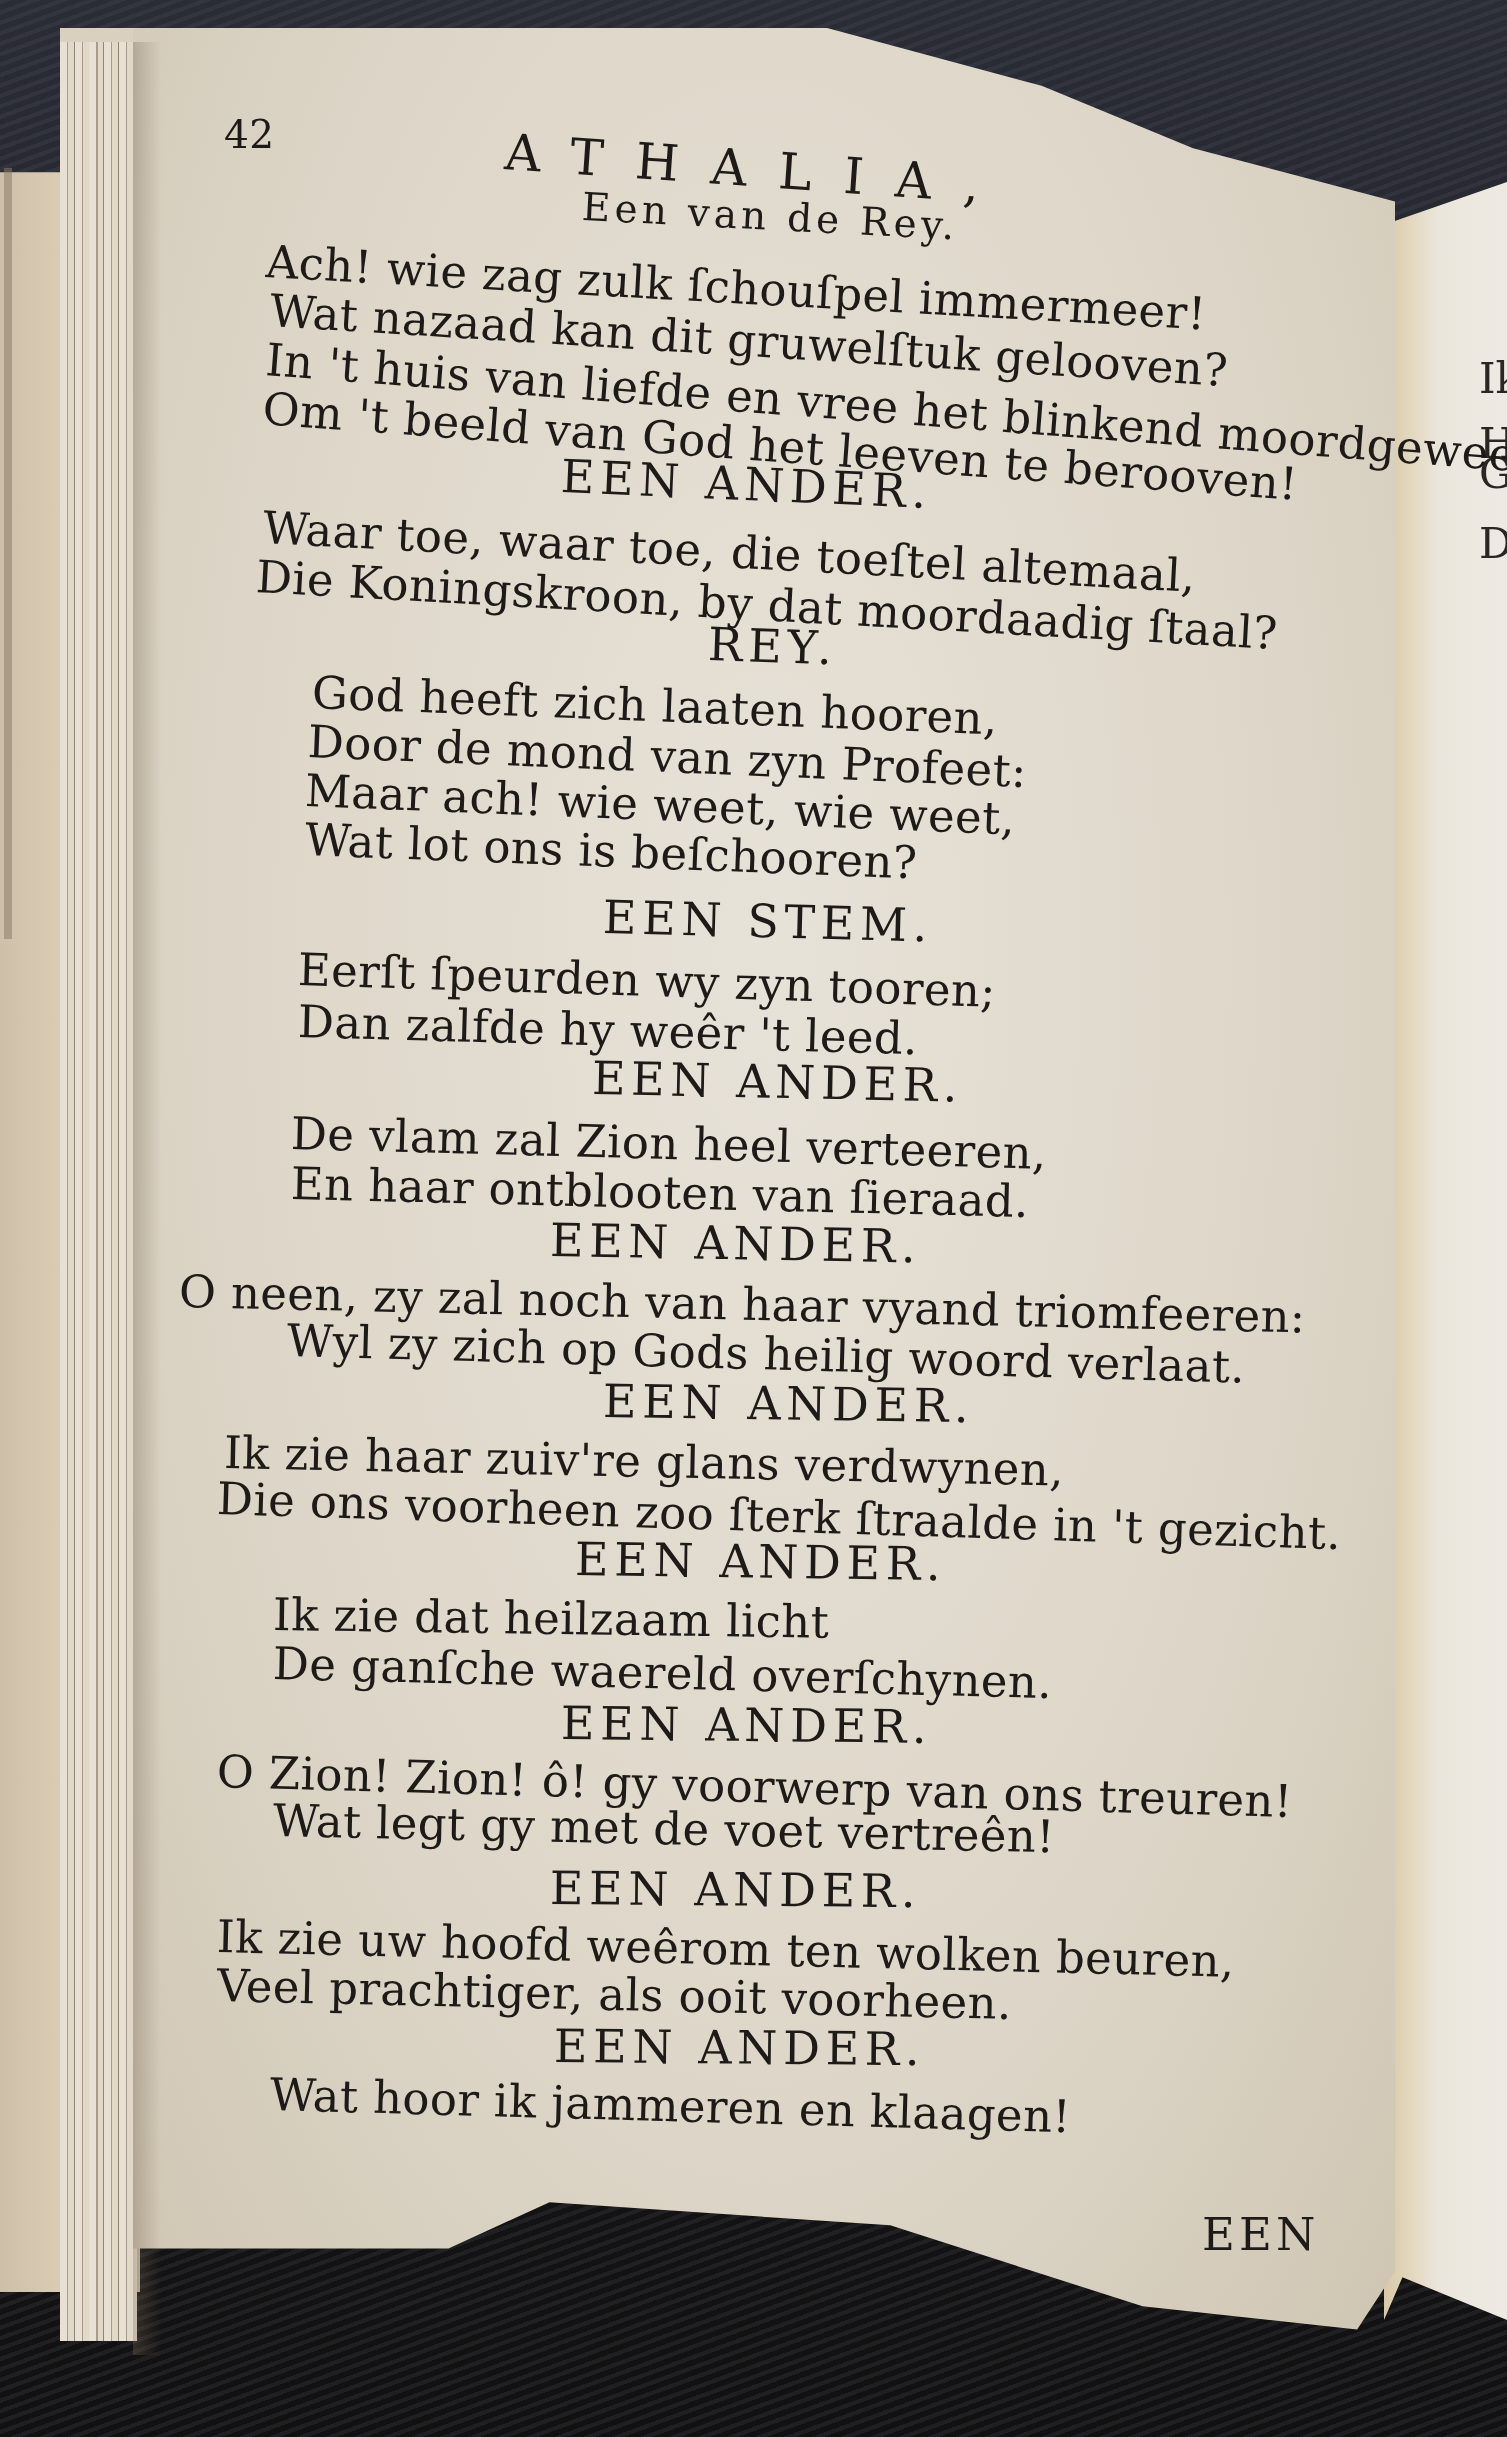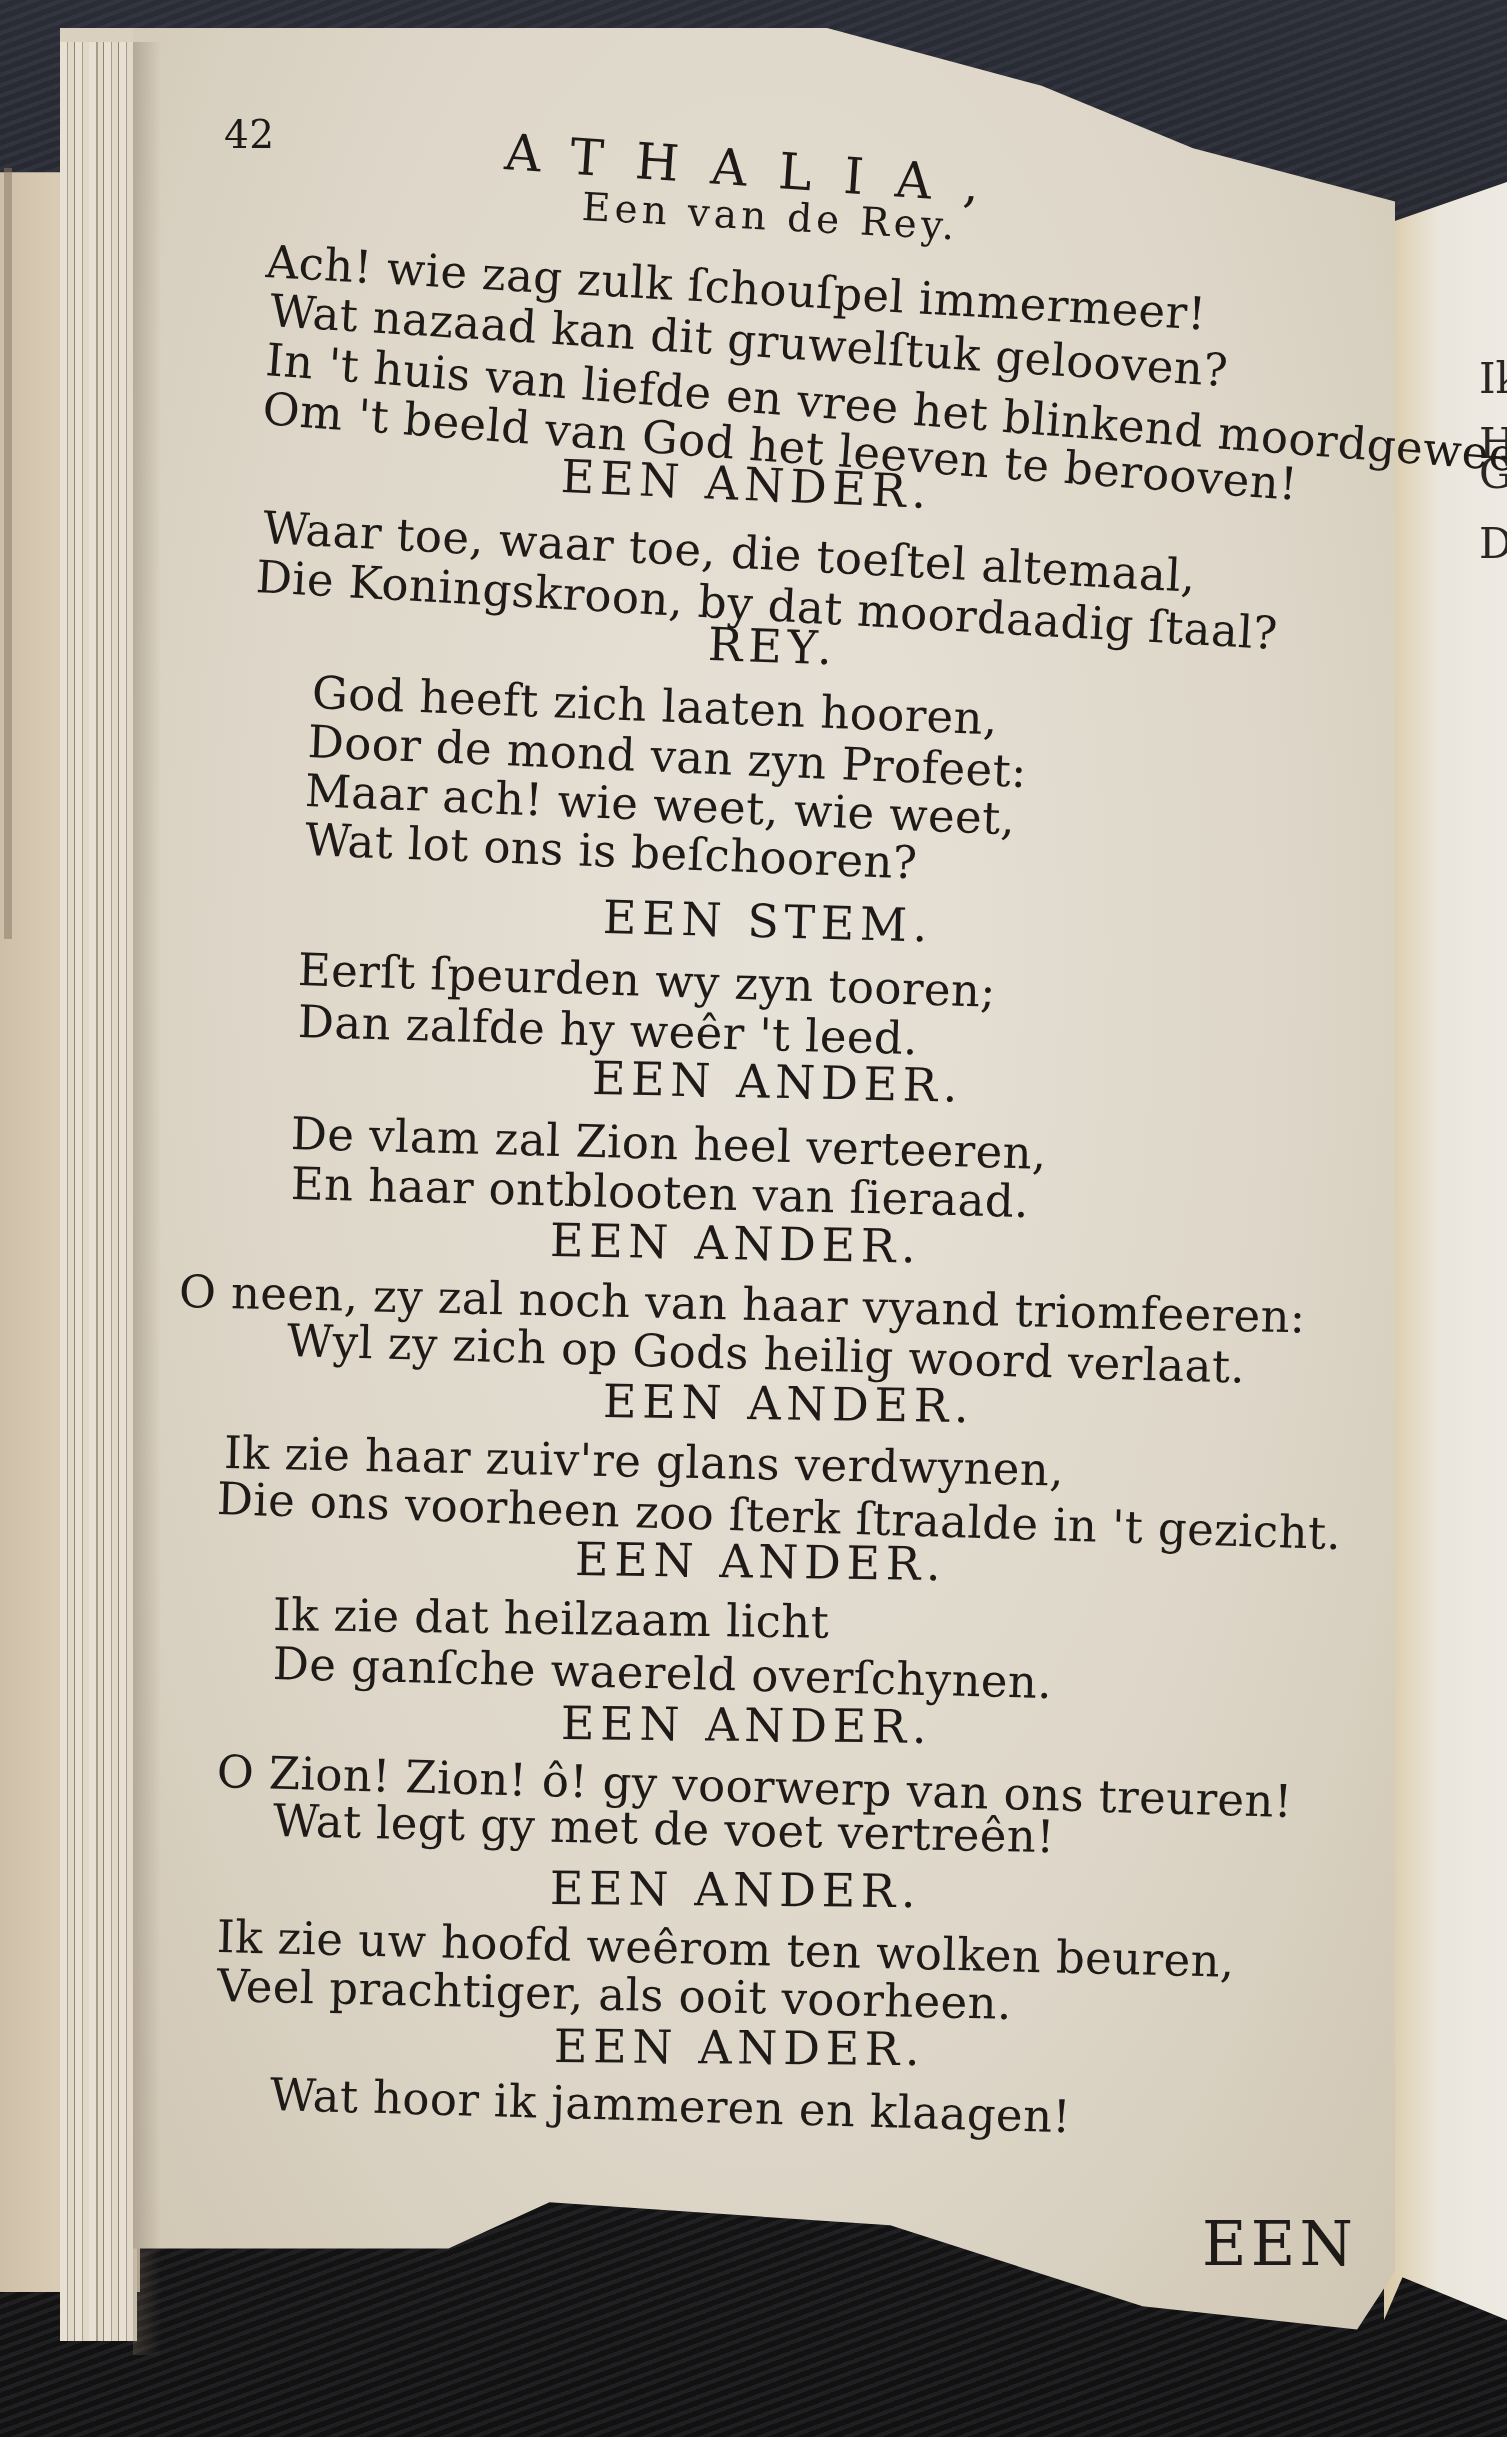--- a/index.html
+++ b/index.html
@@ -56,21 +56,21 @@
     left: 1479px;
   }
 
   
   .text-layer { position: absolute; left: 0; top: 0; width: 1508px; height: 2438px; color: #1d1a17; padding-left: 24px; }
   .line { position: absolute; white-space: nowrap; font-size: 45px; letter-spacing: 0.4px; }
   .head { font-size: 46px; letter-spacing: 5.6px; }
   .title { font-size: 50px; letter-spacing: 32px; }
   .subtitle { font-size: 39px; letter-spacing: 4.2px; }
   .pageno { font-size: 39px; }
-  .catch { font-size: 61px; letter-spacing: 4.2px; }
+  .catch { font-size: 45px; letter-spacing: 4.2px; }
 </style>
 </head>
 <body>
 
 <div class="bg-fabric"></div>
 <div class="page-stack"></div>
 <div class="left-bookmark"></div>
 <div class="page-edges"></div>
 <div class="page-edges-top"></div>
 <div class="facing-page"></div>

